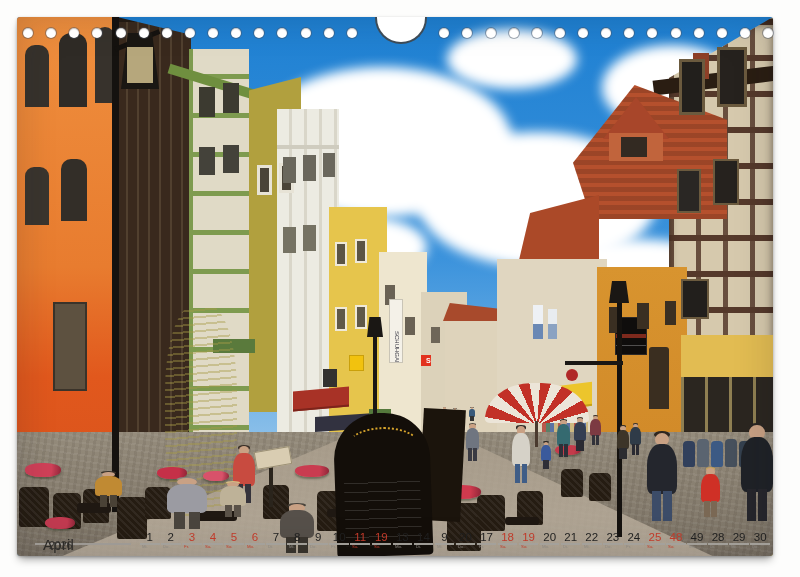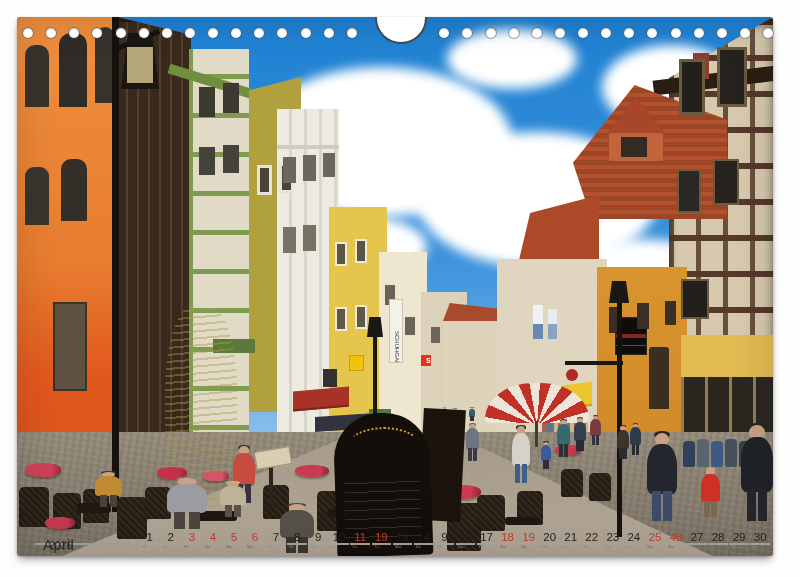--- a/index.html
+++ b/index.html
@@ -448,21 +448,21 @@
           <div class="day-cell red">
             <span class="wd">Sa.</span>
             <span class="num">25</span>
           </div>
           <div class="day-cell red">
             <span class="wd">So.</span>
             <span class="num">48</span>
           </div>
           <div class="day-cell">
             <span class="wd">Mo.</span>
-            <span class="num">27</span>
+            <span class="num">49</span>
           </div>
           <div class="day-cell">
             <span class="wd">Di.</span>
             <span class="num">28</span>
           </div>
           <div class="day-cell">
             <span class="wd">Mi.</span>
             <span class="num">29</span>
           </div>
           <div class="day-cell">

